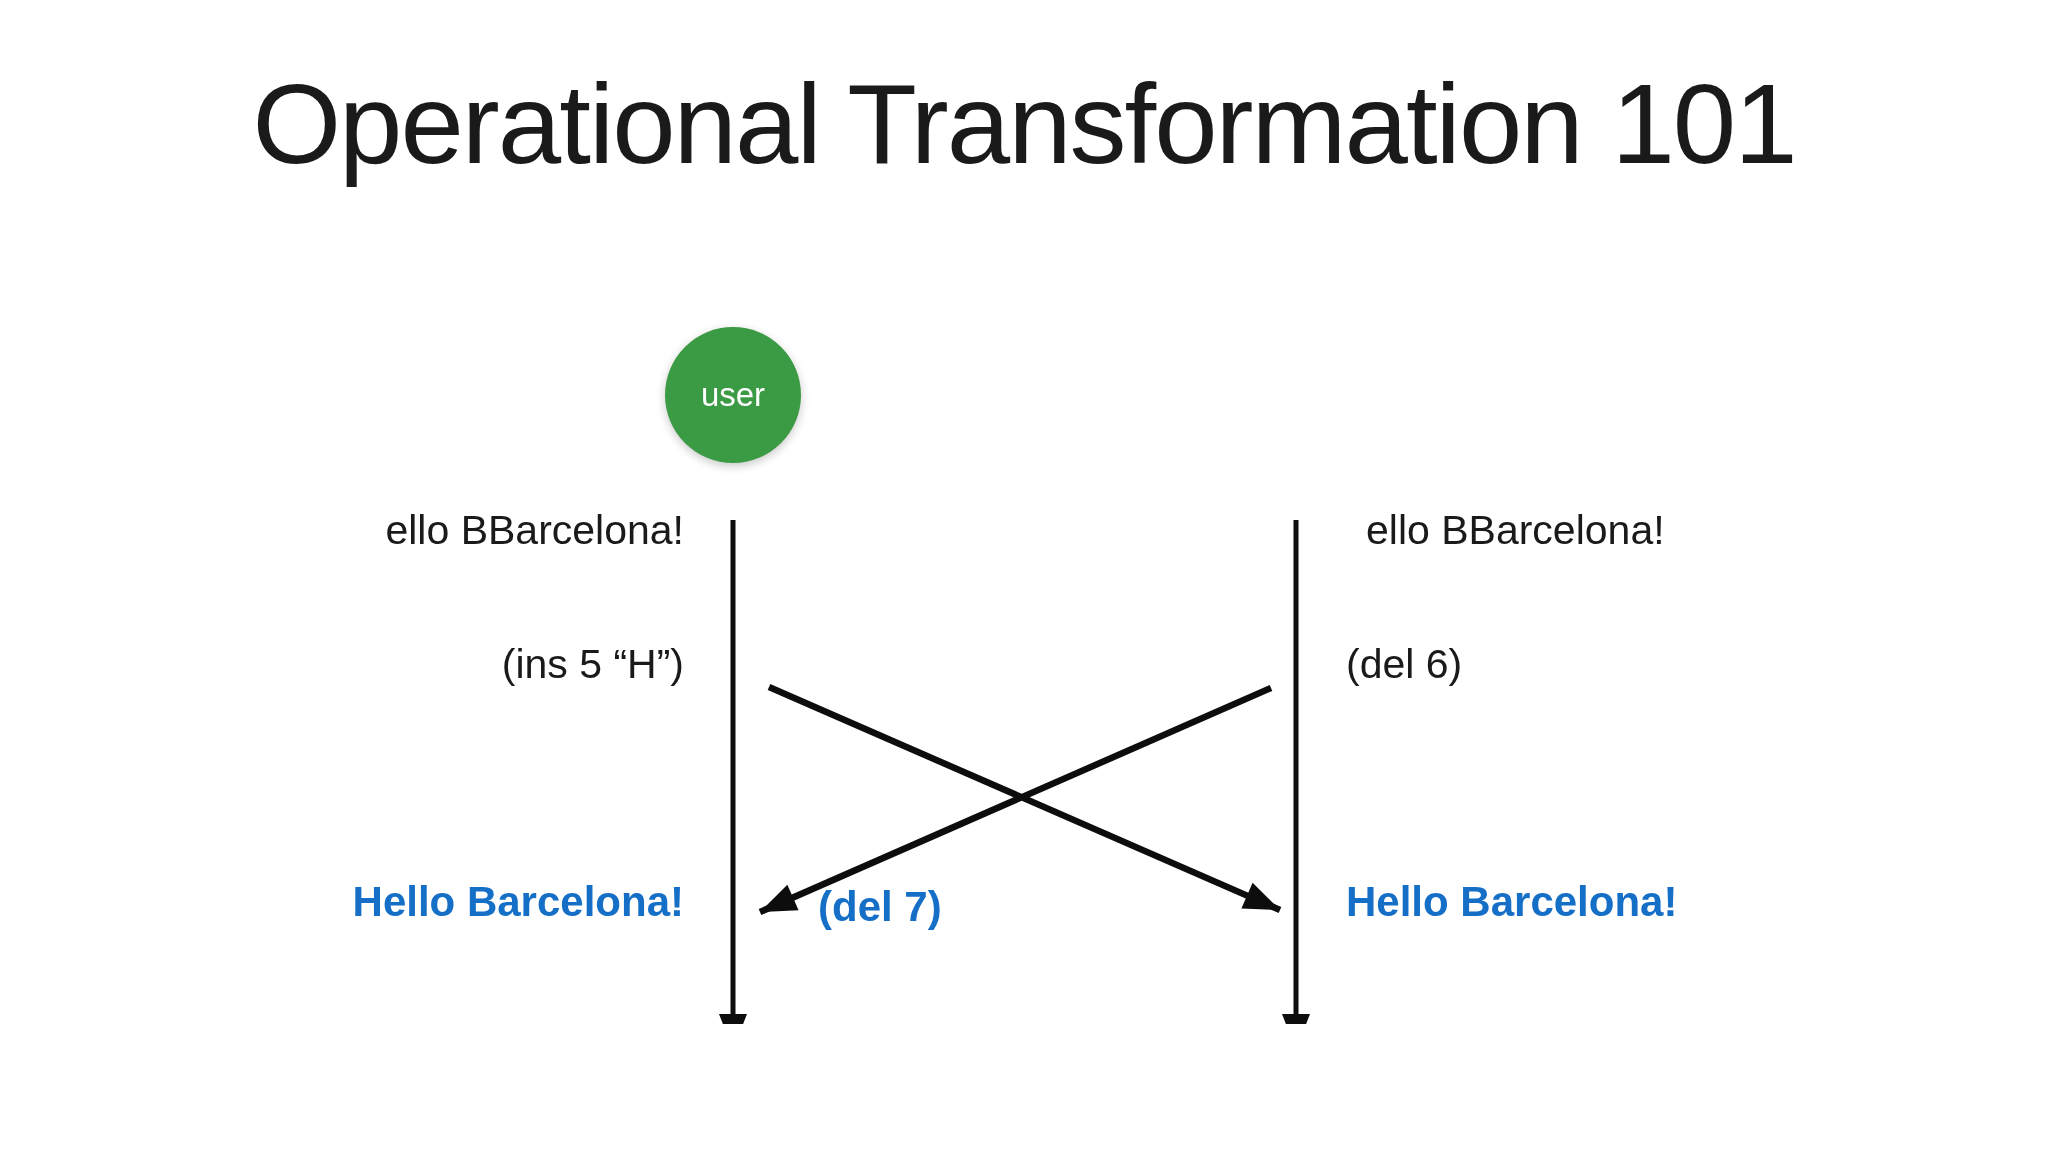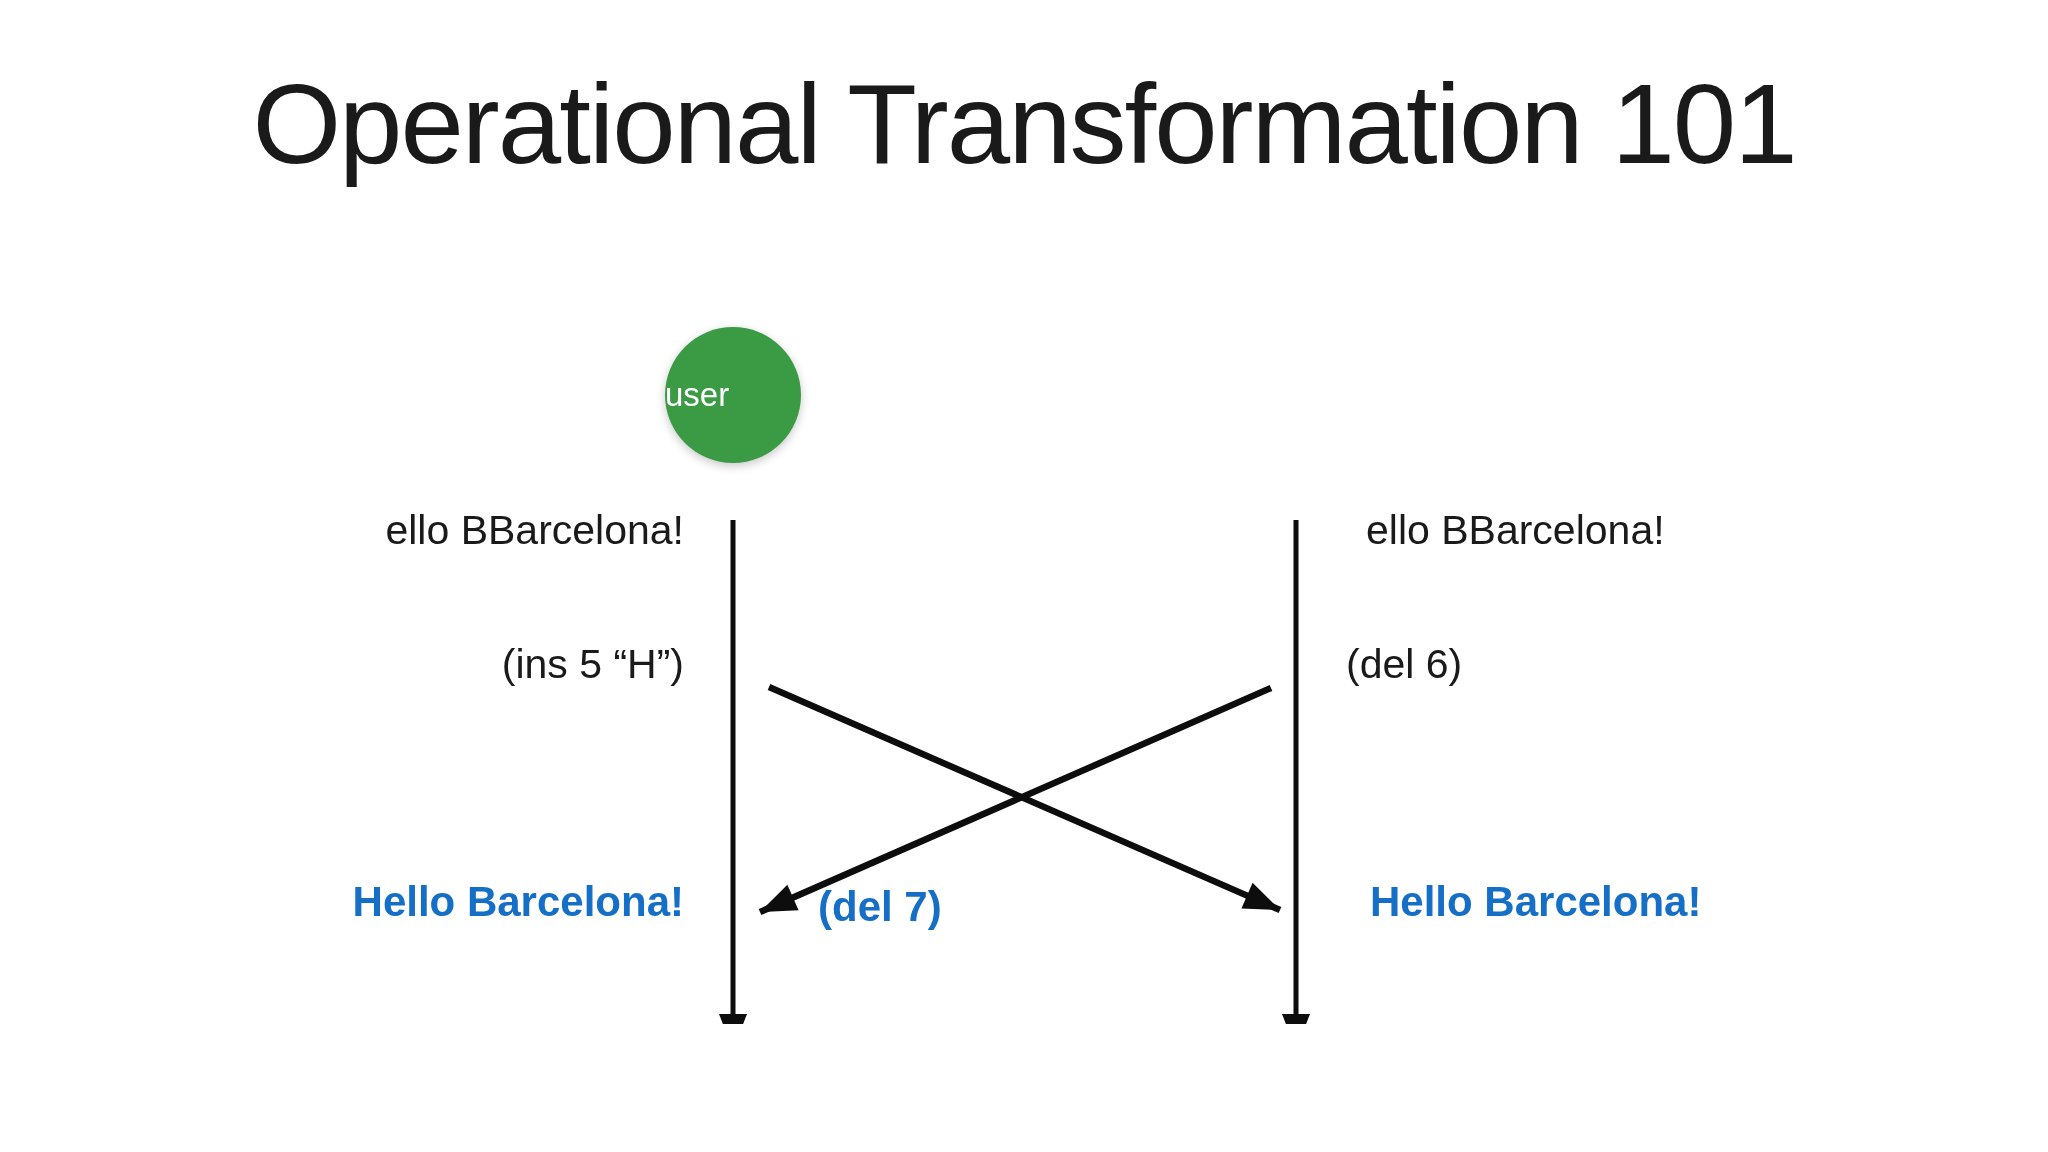--- a/index.html
+++ b/index.html
@@ -30,20 +30,21 @@
   }
   .node {
     position: absolute;
     width: 136px;
     height: 136px;
     border-radius: 50%;
     background: var(--node-green, #3b9a44);
     box-shadow: 0 3px 10px rgba(0,0,0,0.22);
     display: flex;
     align-items: center;
+    justify-content: center;
   }
   .node span {
     color: #ffffff;
     font-size: 33px;
     font-weight: 400;
   }
   .node.user   { left: 665px;  top: 327px; }
   .node.server { left: 1228px; top: 327px; }
 
   .arrows {
@@ -65,21 +66,21 @@
   .lbl.left-col  { right: 1364px; text-align: right; }
   .lbl.right-col { left: 1346px;  text-align: left; }
   .lbl.blue {
     color: var(--highlight-blue, #156fc7);
     font-weight: 700;
     font-size: 42px;
   }
   .row-1 { top: 510px; margin-left: 20px; }
   .row-2 { top: 644px; }
   .row-3 { top: 754px; }
-  .row-4 { top: 881px; margin-left: 24px; }
+  .row-4 { top: 881px; }
   .del7  { left: 818px; top: 886px; }
 </style>
 </head>
 <body>
 
 <div class="slide">
 
   <h1 class="title">Operational Transformation 101</h1>
 
   <div class="node user">

